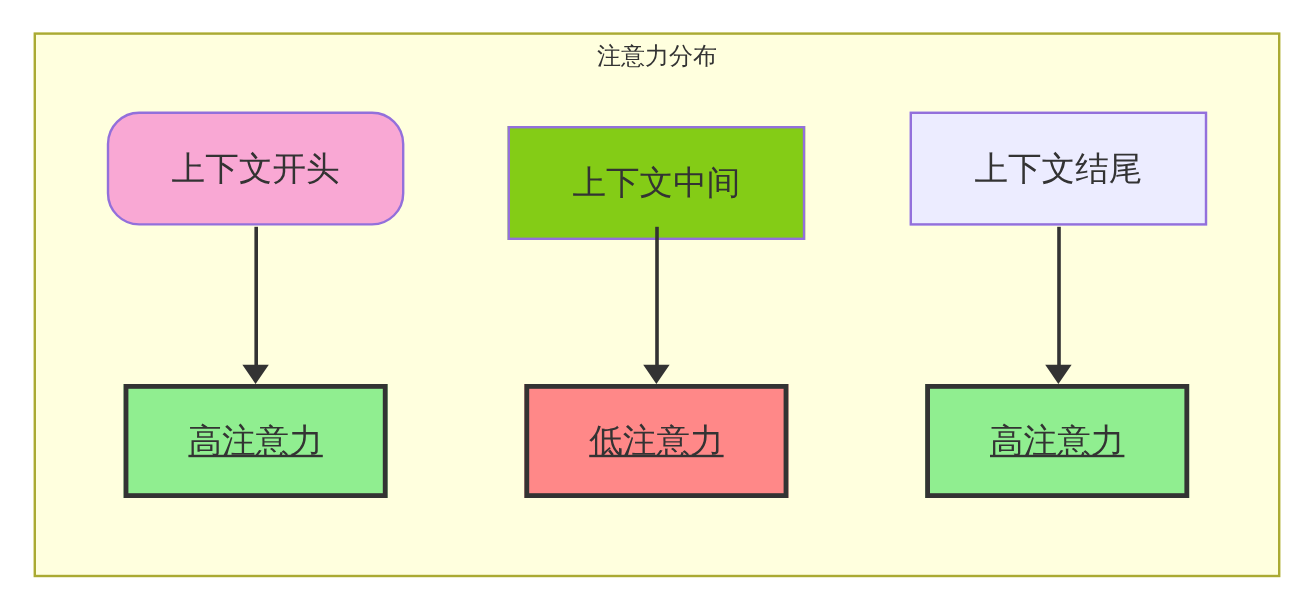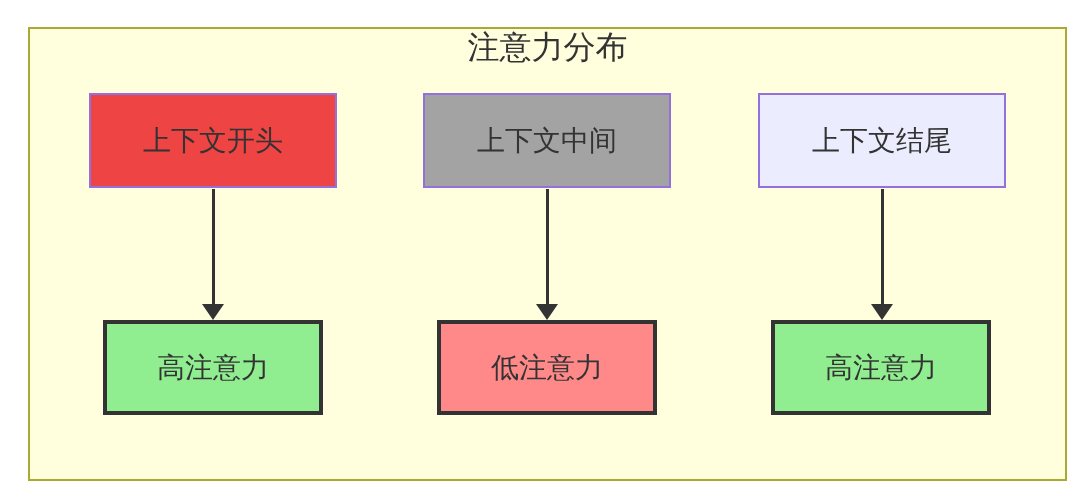--- a/index.html
+++ b/index.html
@@ -24,21 +24,21 @@
     box-sizing: border-box;
     background: #ffffde;
     border: 2px solid #aaaa33;
   }
   .cluster-title {
     position: absolute;
     left: 28px;
     top: 31px;
     width: 1039px;
     text-align: center;
-    font-size: 32px;
+    font-size: 20px;
     line-height: 32px;
     color: #333333;
   }
   .node {
     position: absolute;
     box-sizing: border-box;
     display: flex;
     align-items: center;
     justify-content: center;
     font-size: 28px;
@@ -49,20 +49,21 @@
     height: 95px;
     top: 93px;
     background: #ECECFF;
     border: 2px solid #9370DB;
   }
   .att-node {
     width: 220px;
     height: 95px;
     top: 320px;
     border: 4px solid #333333;
+    text-decoration: underline;
   }
   .ctx-a { left: 89px; }
   .ctx-b { left: 423px; }
   .ctx-c { left: 758px; }
   .att-a { left: 103px; }
   .att-b { left: 437px; }
   .att-c { left: 771px; }
 
   .arrow {
     position: absolute;
@@ -94,32 +95,32 @@
 </style>
 </head>
 <body>
 
 <div class="canvas">
 
   <div class="cluster" style="background-color: rgb(255, 255, 222);"></div>
 
   <div class="cluster-title">注意力分布</div>
 
-  <div class="node ctx-node ctx-a" style="background-color: #ef4444;">
+  <div class="node ctx-node ctx-a" style="background-color: #f9a8d4; border-radius: 27px;">
     <span>上下文开头</span>
   </div>
   <div class="arrow arrow-a">
     <div class="shaft" style="background-color: rgb(51, 51, 51);"></div>
     <div class="head"></div>
   </div>
   <div class="node att-node att-a" style="background-color: rgb(144, 238, 144);">
     <span>高注意力</span>
   </div>
 
-  <div class="node ctx-node ctx-b" style="background-color: #a3a3a3;">
+  <div class="node ctx-node ctx-b" style="background-color: #84cc16; margin-top: 12px;">
     <span>上下文中间</span>
   </div>
   <div class="arrow arrow-b">
     <div class="shaft" style="background-color: rgb(51, 51, 51);"></div>
     <div class="head"></div>
   </div>
   <div class="node ctx-node ctx-c" style="background-color: rgb(236, 236, 255);">
     <span>上下文结尾</span>
   </div>
 

